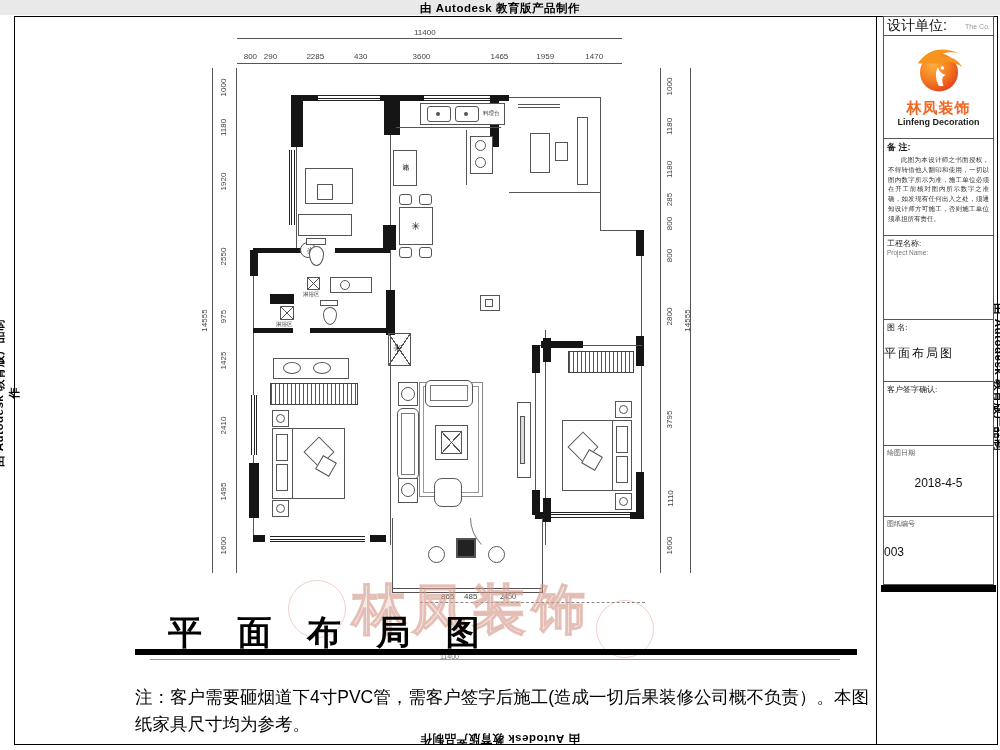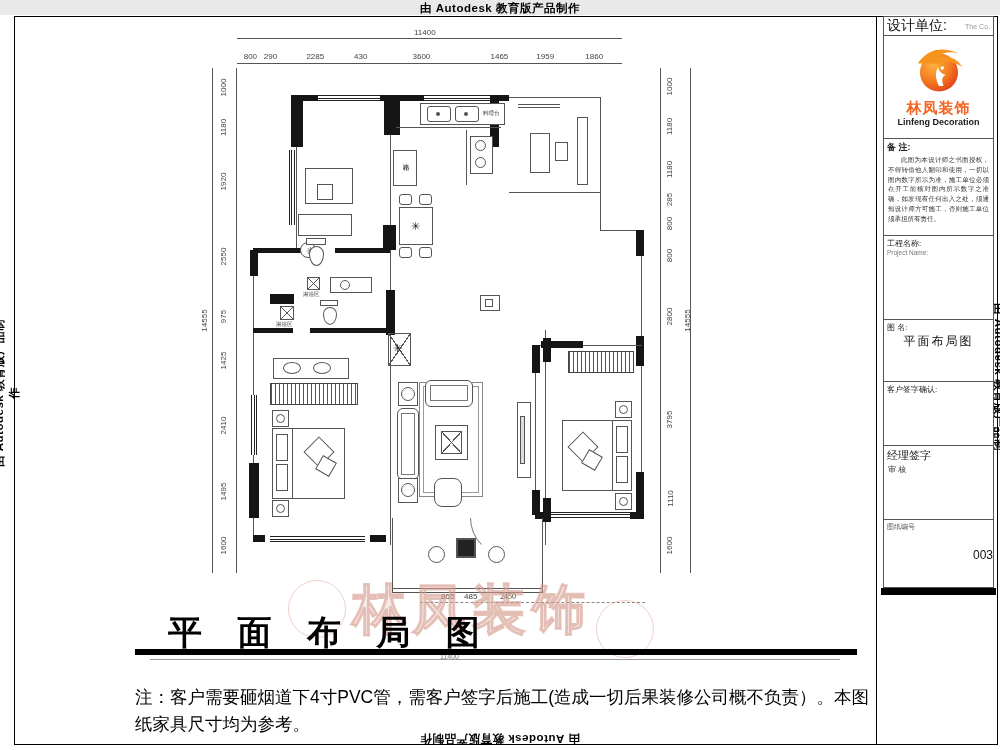--- a/index.html
+++ b/index.html
@@ -76,49 +76,49 @@
   <div class="tbx" style="height:97px;">
     <div class="lbl" style="font-weight:700;font-size:9px;">备 注:</div>
     <div style="font-size:6.5px;line-height:1.5;color:#333;padding:1px 4px;text-align:justify;text-indent:2em;">此图为本设计师之书面授权，不得转借他人翻印和使用，一切以图内数字所示为准，施工单位必须在开工前核对图内所示数字之准确，如发现有任何出入之处，须通知设计师方可施工，否则施工单位须承担所有责任。</div>
   </div>
   <div class="tbx" style="height:84px;">
     <div class="lbl">工程名称:</div>
     <div class="sublbl">Project Name:</div>
   </div>
   <div class="tbx" style="height:62px;">
     <div class="lbl">图 名:</div>
-    <div style="text-align:center;font-size:12px;letter-spacing:2px;">平面布局图</div>
+    <div style="text-align:left;font-size:12px;letter-spacing:2px;margin-top:12px;">平面布局图</div>
   </div>
   <div class="tbx" style="height:64px;">
     <div class="lbl">客户签字确认:</div>
   </div>
-  <div class="tbx" style="height:74px;">
-    <div class="lbl" style="font-size:11px;">经理签字</div>
-    <div style="font-size:8px;padding:1px 4px;color:#333;">审  核</div>
+  <div class="tbx" style="height:71px;">
+    <div class="lbl" style="font-size:7px;color:#555;">绘图日期</div>
+    <div style="text-align:center;font-size:12px;margin-top:18px;">2018-4-5</div>
   </div>
   <div class="tbx" style="height:68px;">
     <div class="lbl" style="font-size:7px;color:#555;">图纸编号</div>
-    <div style="text-align:right;font-size:12px;margin-top:16px;">003</div>
+    <div style="text-align:left;font-size:12px;margin-top:16px;">003</div>
   </div>
   <div style="height:7px;background:#000;margin:0 1px;"></div>
 </div>
 
 <div class="ln" style="left:237px;top:38px;width:385px;height:1px;"></div>
 <div class="dimtxt" style="left:414px;top:28px;">11400</div>
 
 <div class="ln" style="left:237px;top:63px;width:385px;height:1px;"></div>
 <div class="dimrow" style="left:237px;top:52px;width:385px;">
   <span style="flex-grow:800;">800</span>
   <span style="flex-grow:290;">290</span>
   <span style="flex-grow:2285;">2285</span>
   <span style="flex-grow:430;">430</span>
   <span style="flex-grow:3200;">3600</span>
   <span style="flex-grow:1465;">1465</span>
   <span style="flex-grow:1275;">1959</span>
-  <span style="flex-grow:1660;">1860</span>
+  <span style="flex-grow:1660;">1470</span>
 </div>
 
 <div class="ln" style="left:212px;top:68px;width:1px;height:505px;"></div>
 <div class="dimtxt" style="left:193px;top:316px;transform:rotate(-90deg);">14555</div>
 <div class="ln" style="left:236px;top:68px;width:1px;height:505px;"></div>
 <div class="dimcol" style="left:216px;top:68px;height:505px;">
   <div class="dc" style="flex-grow:1000;">
       <span>1000</span>
     </div>
   <div class="dc" style="flex-grow:1180;">

